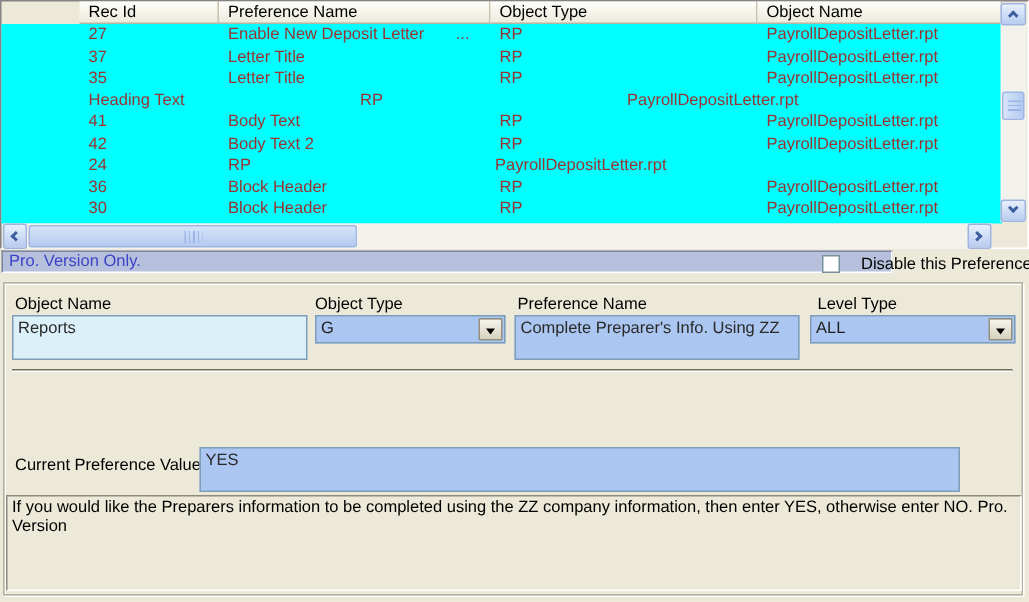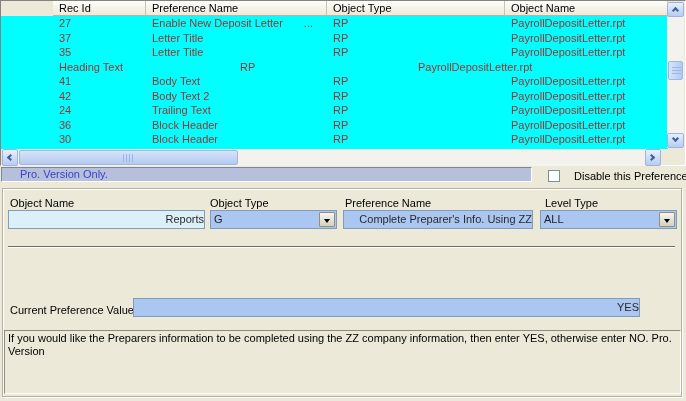--- a/index.html
+++ b/index.html
@@ -48,34 +48,34 @@
           border:1px solid #9EB6E4;border-radius:2px;}
   .hthumb{position:absolute;top:1px;height:15px;left:17px;width:219px;
           background:linear-gradient(#D7E4F9,#B3CAF0);
           border:1px solid #9EB6E4;border-radius:2px;}
   .grip-h{position:absolute;left:50%;top:3px;margin-left:-6px;width:12px;height:8px;
           background:repeating-linear-gradient(90deg,#9AB6E6 0 1px,transparent 1px 3px);}
   .grip-v{position:absolute;top:50%;left:3px;margin-top:-4px;height:8px;width:9px;
           background:repeating-linear-gradient(#9AB6E6 0 1px,transparent 1px 3px);}
 
   
-  .probar{position:absolute;left:1px;top:167px;width:531px;height:15px;
+  .probar{position:absolute;left:1px;top:167px;width:594px;height:15px;
           background:var(--bar-bg);color:var(--bar-text);
           border:1px solid;border-color:#7E8799 #FFF #FFF #7E8799;
-          padding-left:18px;line-height:13px;white-space:nowrap;overflow:hidden;}
+          padding-left:4px;line-height:13px;white-space:nowrap;overflow:hidden;}
   .cbbox{position:absolute;left:548px;top:170px;width:12px;height:12px;
          background:#fff;border:1px solid #77919C;}
   .cblabel{position:absolute;left:574px;top:170px;white-space:nowrap;}
 
   
   .gbox{position:absolute;left:2px;top:188px;width:680px;height:209px;
         border:1px solid #B5B19F;box-shadow:1px 1px 0 #FFF, inset 1px 1px 0 #FFF;}
   .flabel{position:absolute;white-space:nowrap;}
-  .field{position:absolute;height:19px;border:1px solid var(--field-border);
-         padding:2px 0 0 3px;white-space:nowrap;overflow:hidden;color:#2A2A2A;text-align:right;}
+  .field{position:absolute;height:30px;border:1px solid var(--field-border);
+         padding:2px 0 0 3px;white-space:nowrap;overflow:hidden;color:#2A2A2A;}
   .combo{position:absolute;height:19px;border:1px solid var(--field-border);
          background:var(--field-blue);}
   .combo-text{padding:2px 0 0 3px;white-space:nowrap;overflow:hidden;color:#1E1E1E;}
   .combo-btn{position:absolute;right:1px;top:1px;width:16px;height:15px;
              background:linear-gradient(#F7F5EE,#D5D1BE);
              border:1px solid #948F7C;border-radius:1px;}
   .combo-btn::after{content:"";position:absolute;left:4px;top:6px;
              border:3px solid transparent;border-top:4px solid #000;}
   .divider{position:absolute;left:8px;top:246px;width:667px;height:2px;
            background:#6F6D5D;border-bottom:1px solid #FFF;}
@@ -158,24 +158,20 @@
           <span>Body Text 2</span>
           <span class="dots"></span>
         </div>
       <div class="cell c3">RP</div>
       <div class="cell c4">PayrollDepositLetter.rpt</div>
     </div>
 
     <div class="row">
       <div class="cell c0">12</div>
       <div class="cell c1">24</div>
-      <div class="cell c2 pref">
-          <span>Trailing Text</span>
-          <span class="dots"></span>
-        </div>
       <div class="cell c3">RP</div>
       <div class="cell c4">PayrollDepositLetter.rpt</div>
     </div>
 
     <div class="row">
       <div class="cell c0">13</div>
       <div class="cell c1">36</div>
       <div class="cell c2 pref">
           <span>Block Header</span>
           <span class="dots"></span>

